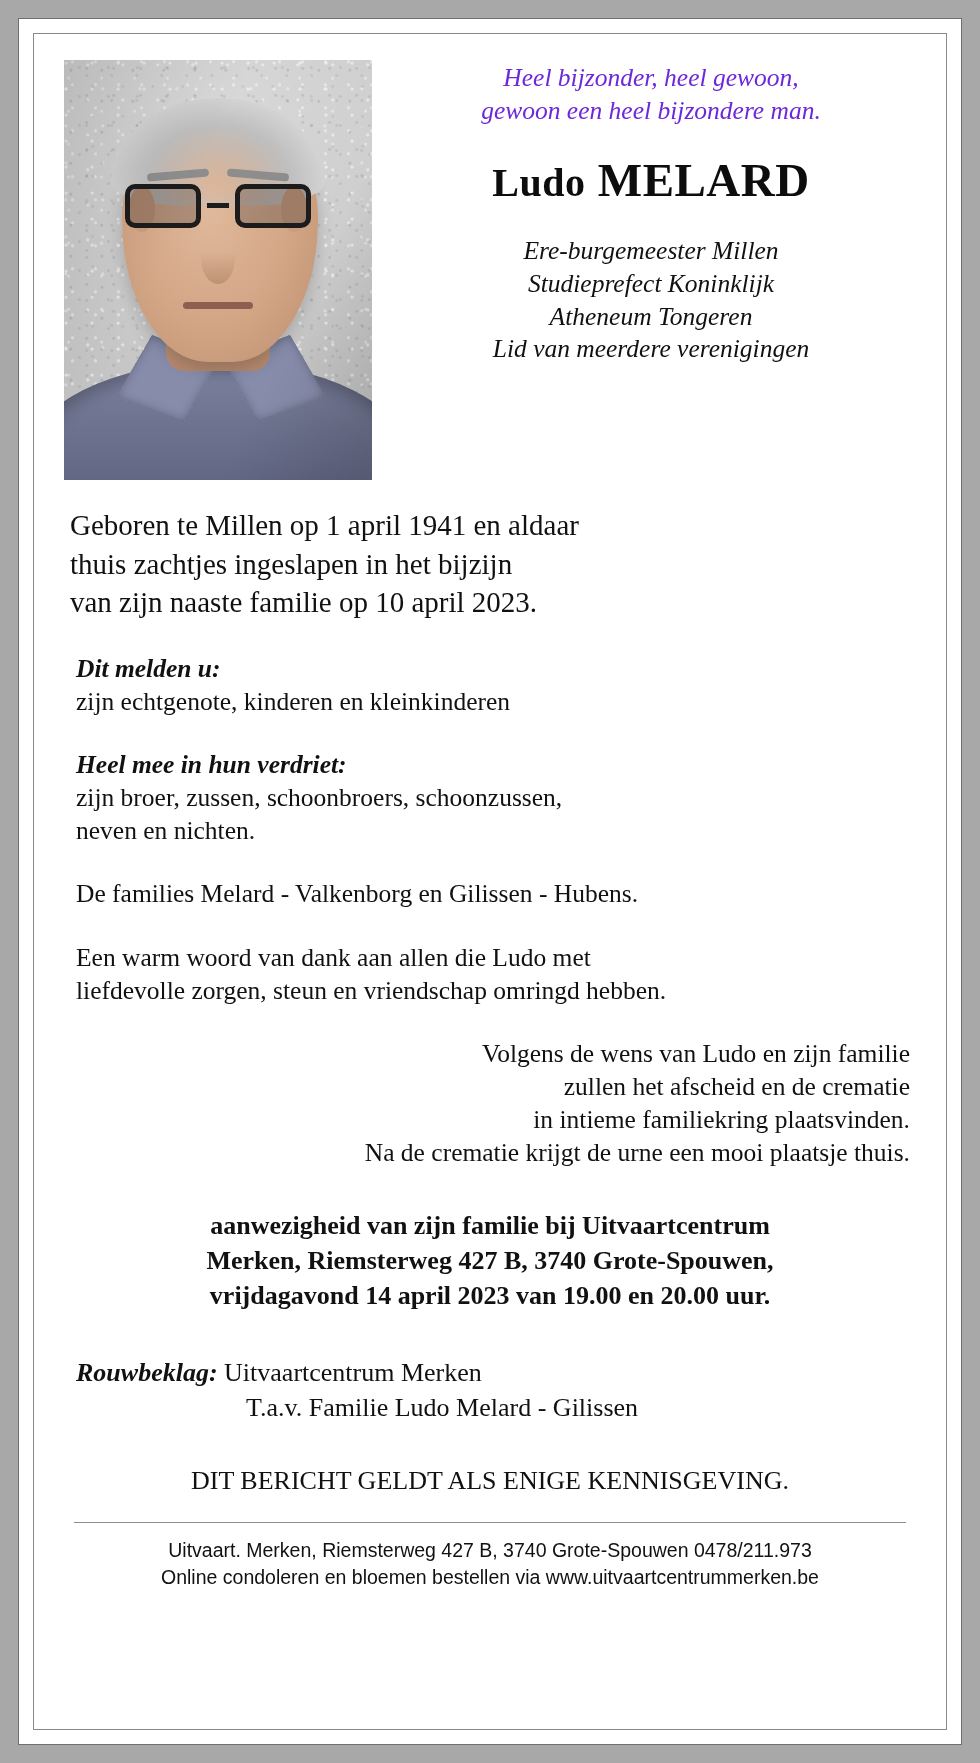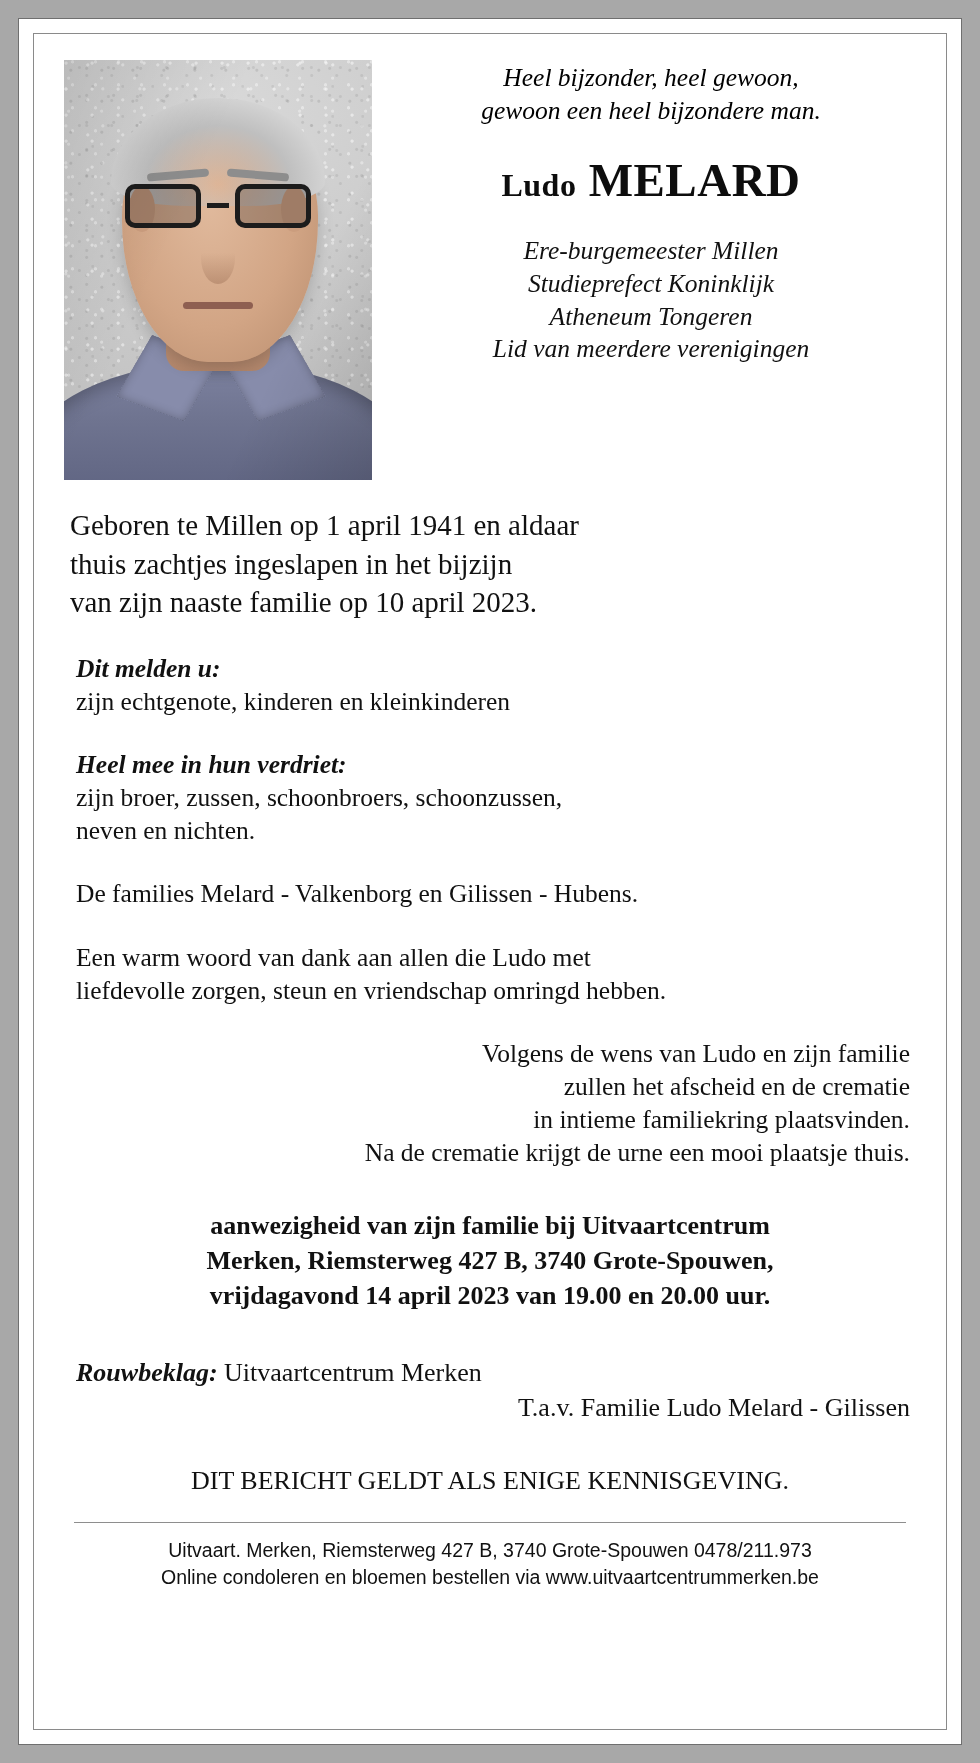--- a/index.html
+++ b/index.html
@@ -208,32 +208,32 @@
     text-align: center;
     padding-top: 12px;
     padding-left: 10px;
     padding-right: 6px;
   }
 
   .motto {
     font-style: italic;
     font-size: 25.5px;
     line-height: 1.28;
-    color: #000000;
+    color: #6d28d9;
   }
 
   .name {
     font-size: 47px;
     font-weight: bold;
     letter-spacing: .5px;
     color: #0d0d0d;
     margin-top: 26px;
     white-space: nowrap;
   }
-  .name .first { font-size: 32px; }
+  .name .first { font-size: 40px; }
 
   .spouse {
     margin-top: 26px;
     font-size: 30px;
     font-weight: bold;
     line-height: 1.22;
     color: #111;
   }
 
   .titles {
@@ -281,21 +281,21 @@
   }
 
   .rouw {
     margin-top: 42px;
     font-size: 26px;
     line-height: 1.34;
     color: #111;
     padding-left: 6px;
   }
   .rouw .label { font-style: italic; font-weight: bold; }
-  .rouw .attn  { display: block; padding-left: 170px; text-align: right; }
+  .rouw .attn  { display: block; padding-left: 170px; }
 
   .notice {
     margin-top: 40px;
     text-align: center;
     font-size: 26px;
     color: #111;
   }
 
   .rule {
     border: 0;

